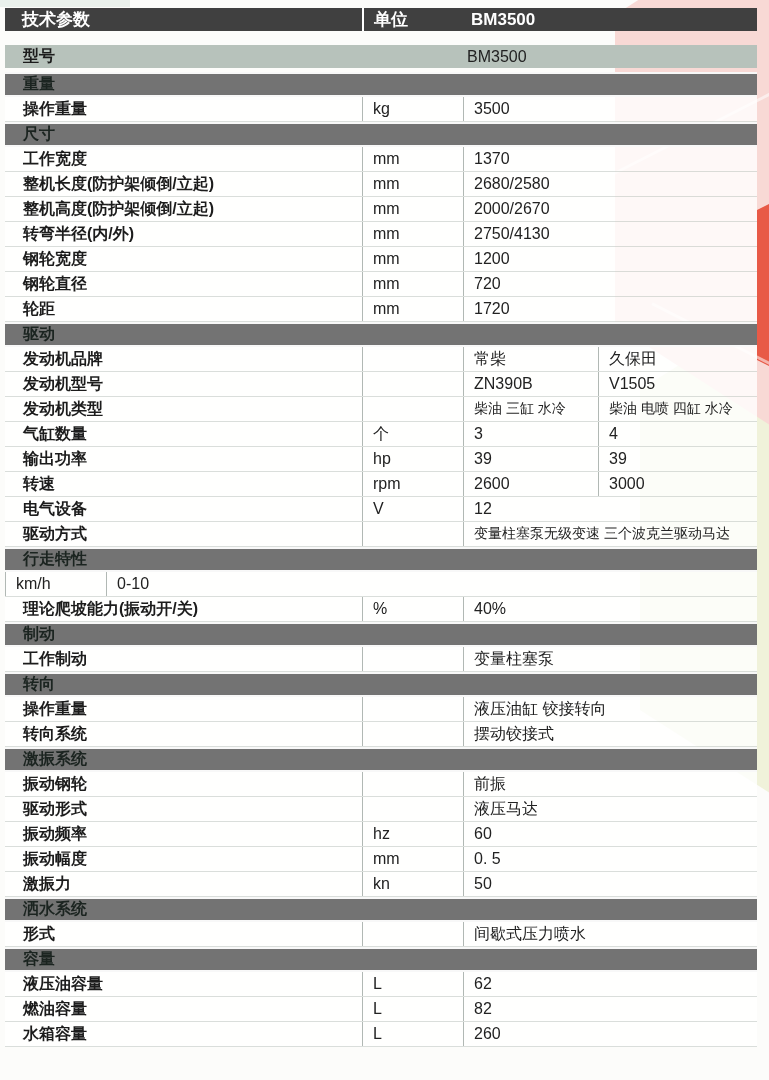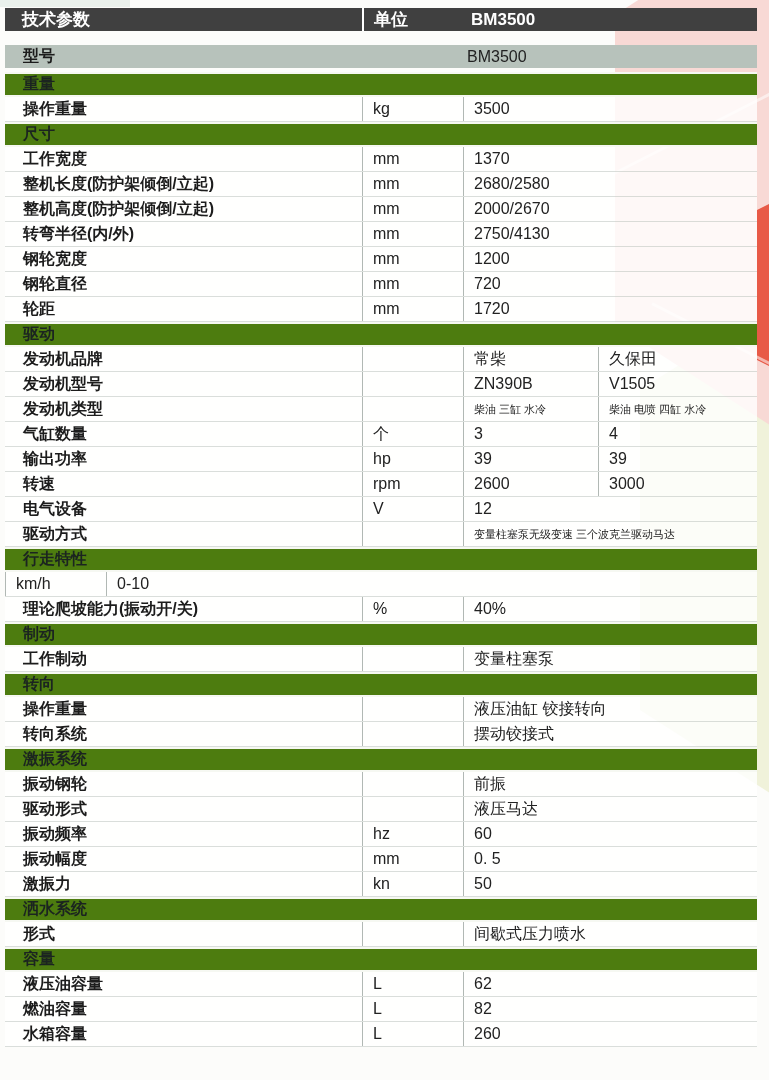--- a/index.html
+++ b/index.html
@@ -27,31 +27,31 @@
   .h-unit{width:101px;box-sizing:border-box;padding-left:10px;border-left:2px solid #ffffff;display:flex;align-items:center;}
   .h-model{padding-left:8px;display:flex;align-items:center;}
   .row{
     display:flex;align-items:stretch;height:25px;box-sizing:border-box;
     background:rgba(255,255,255,.8);
     border-bottom:1px solid rgba(188,195,189,.55);
     font-size:16px;color:#222222;
   }
   .row.model{background:#b7c2bb;height:23px;border-bottom:none;margin-bottom:4px;align-items:center;}
   .row.section{
-    background:#4d7c0f;
+    background:#737373;
     border-top:2px solid rgba(255,255,255,.95);
     border-bottom:2px solid rgba(255,255,255,.95);
   }
   .cell{display:flex;align-items:center;box-sizing:border-box;white-space:nowrap;overflow:visible;}
   .c-name{width:357px;padding-left:18px;font-weight:bold;color:#1c1c1c;}
   .c-unit{width:101px;padding-left:10px;border-left:1px solid rgba(125,136,130,.6);}
   .c-v1{width:135px;padding-left:10px;border-left:1px solid rgba(125,136,130,.6);}
   .c-v1.wide{flex:1;}
   .c-v2{flex:1;padding-left:10px;border-left:1px solid rgba(125,136,130,.6);}
-  .row.small .c-v1,.row.small .c-v2{font-size:11px;}
+  .row.small .c-v1,.row.small .c-v2{font-size:14px;}
   .c-section{flex:1;padding-left:18px;font-weight:bold;color:#1b2420;}
   .c-mval{padding-left:4px;margin-left:101px;display:flex;align-items:center;color:#222;}
 </style>
 </head>
 <body>
 
 <div class="page">
 
   <div class="hex hex-green"></div>
   <div class="hex hex-pink"></div>

